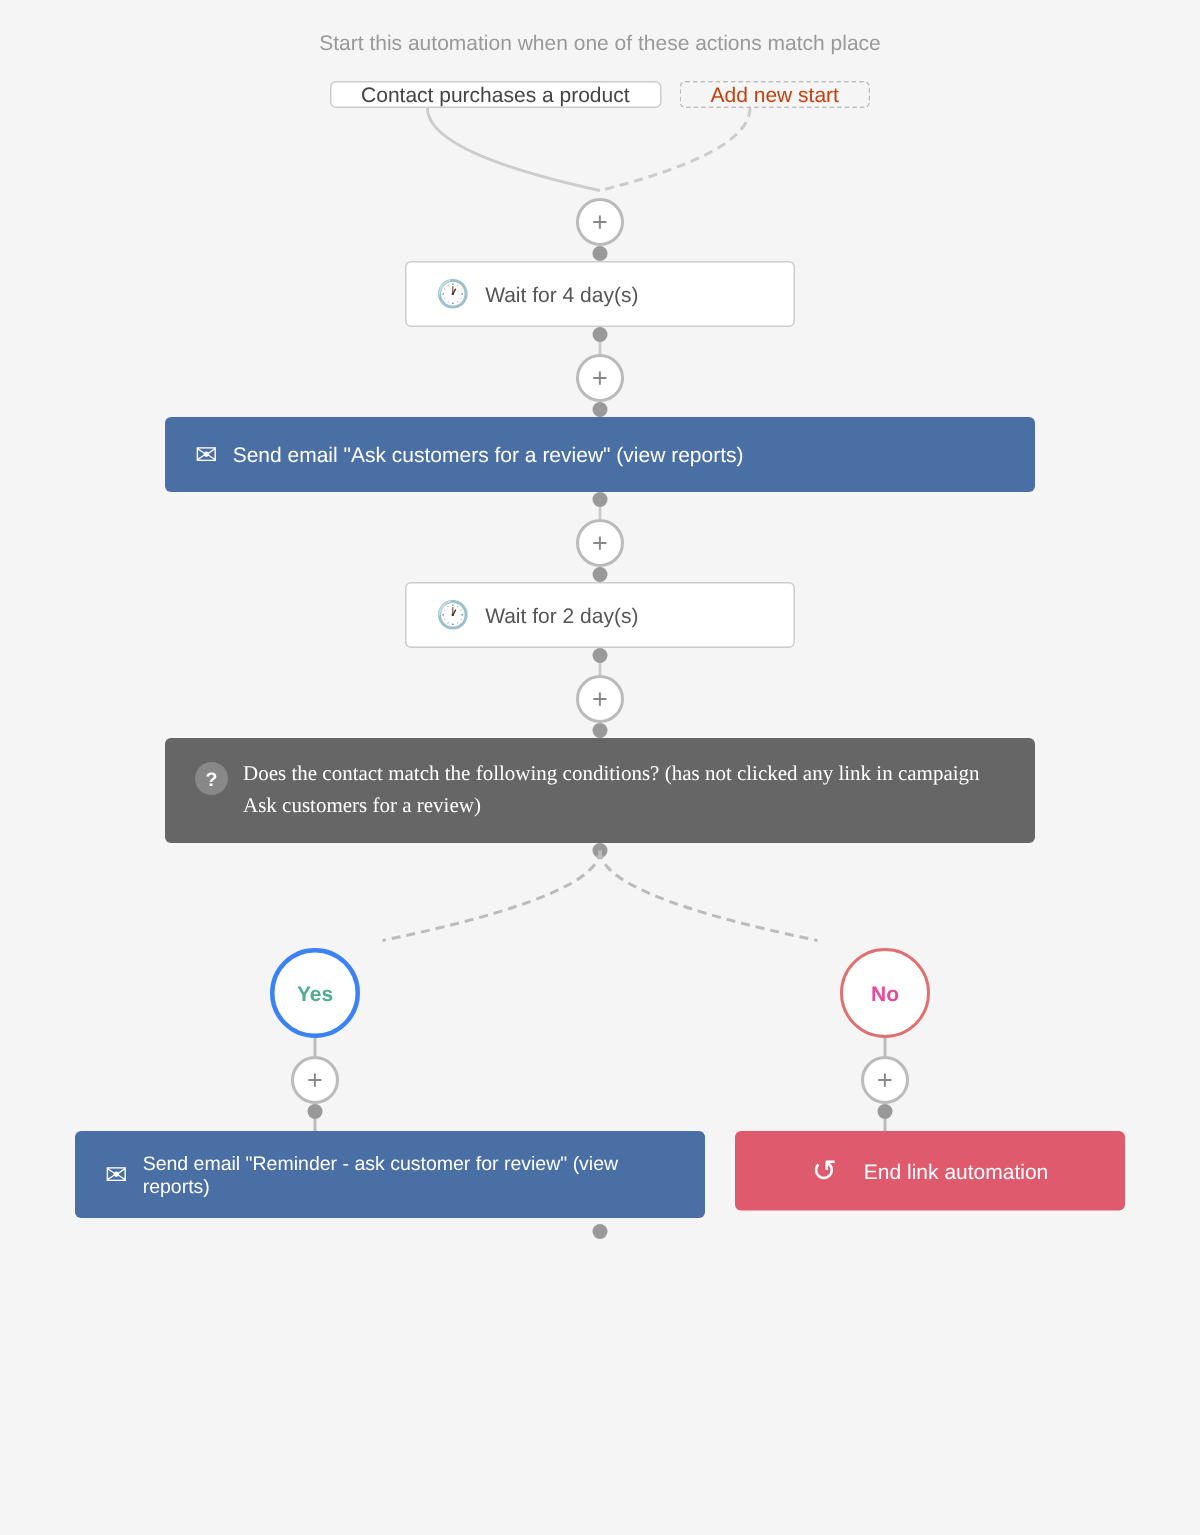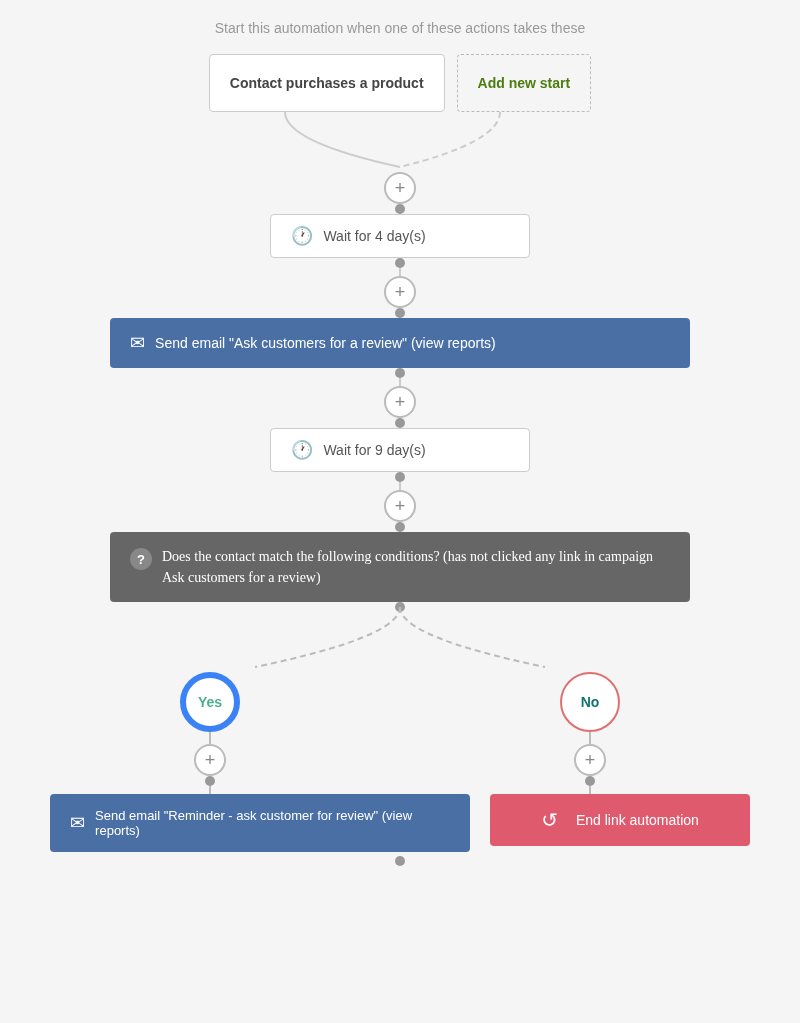--- a/index.html
+++ b/index.html
@@ -36,32 +36,32 @@
     .start-triggers {
       display: flex;
       align-items: center;
       gap: 12px;
       margin-bottom: 0;
     }
 
     .trigger-box {
       border: 1.5px solid #ccc;
       border-radius: 4px;
-      padding: 20px 20px;
-      background: #fff;
-      font-size: 14px;
-      font-weight: 700;
+      padding: 0 20px;
+      background: #fff;
+      font-size: 14px;
+      font-weight: 400;
       color: #444;
       cursor: pointer;
       white-space: nowrap;
     }
 
     .trigger-box.dashed {
       border: 1.5px dashed #bbb;
-      color: #4d7c0f;
+      color: #c2410c;
       background: transparent;
       text-align: center;
     }
 
     
     .connector {
       display: flex;
       flex-direction: column;
       align-items: center;
     }
@@ -160,59 +160,59 @@
       justify-content: center;
     }
 
     .step-block.end-block .icon {
       color: #fff;
     }
 
     .yes-label {
       width: 60px;
       height: 60px;
-      border: 6px solid #3b82f6;
+      border: 3px solid #3b82f6;
       border-radius: 50%;
       display: flex;
       align-items: center;
       justify-content: center;
       color: #4caf8a;
       font-size: 14px;
       font-weight: 600;
       background: #fff;
       cursor: pointer;
     }
 
     .no-label {
       width: 60px;
       height: 60px;
       border: 2px solid #e07070;
       border-radius: 50%;
       display: flex;
       align-items: center;
       justify-content: center;
-      color: #0f766e;
+      color: #ec4899;
       font-size: 14px;
       font-weight: 600;
       background: #fff;
       cursor: pointer;
     }
 
     .condition-text {
       font-size: 14px;
       line-height: 1.5;
       font-family: Liberation Serif, serif;
     }
   </style>
 </head>
 <body>
 
 <div class="automation-canvas">
 
-  <div class="header-text">Start this automation when one of these actions takes these</div>
+  <div class="header-text">Start this automation when one of these actions match place</div>
 
   <div class="start-triggers">
     <div class="trigger-box">
       <span>Contact purchases a product</span>
     </div>
     <div class="trigger-box dashed">
       <span>Add new start</span>
     </div>
   </div>
 
@@ -263,21 +263,21 @@
 
   <div class="plus-btn">+</div>
 
   <div class="connector">
     <div class="dot dot-dark"></div>
     <div class="line-v" style="height:0px;"></div>
   </div>
 
   <div class="step-block">
     <span class="icon">🕐</span>
-    <span>Wait for 9 day(s)</span>
+    <span>Wait for 2 day(s)</span>
   </div>
 
   <div class="connector">
     <div class="dot dot-dark"></div>
     <div class="line-v" style="height:8px;"></div>
   </div>
 
   <div class="plus-btn">+</div>
 
   <div class="connector">

